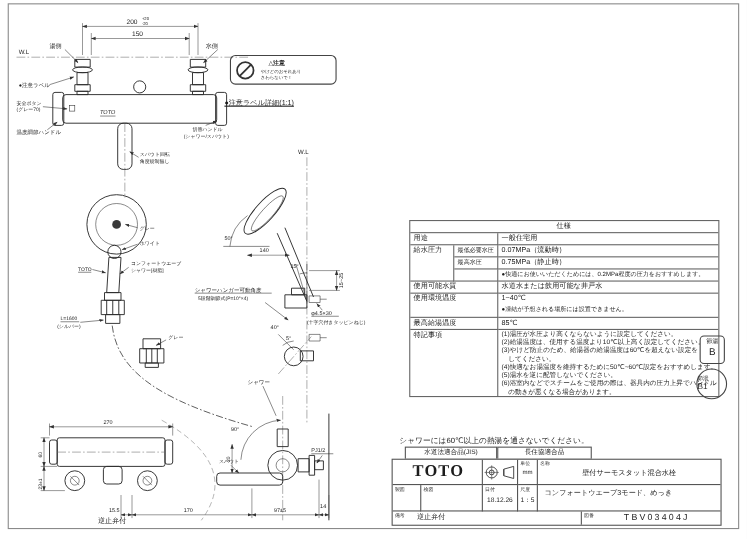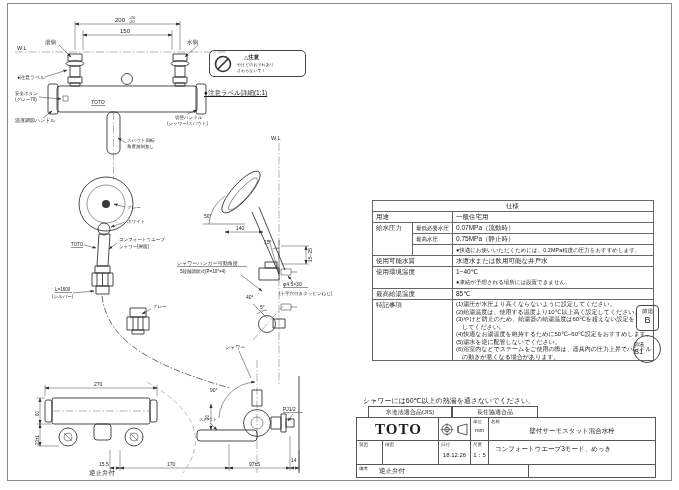--- a/index.html
+++ b/index.html
@@ -400,14 +400,18 @@
     <div class="cell" style="left:114px;top:23px;width:18px;height:24px;text-align:center;padding:0">
       <div class="lbl">尺度</div>
       <div style="font-size:6px;margin-top:10px;line-height:8px">1：5</div>
     </div>
     <div class="cell nr" style="left:132px;top:23px;width:166px;height:24px;padding:4px 3px 0 6px;white-space:normal;font-size:6.5px;line-height:8px">コンフォートウエーブ3モード、めっき</div>
 
     <div class="cell nb" style="left:0;top:47px;width:172px;height:12px;padding:0">
       <div class="lbl">備考</div>
       <div style="font-size:6.5px;margin-left:22px;line-height:12px">逆止弁付</div>
     </div>
+    <div class="cell nr nb" style="left:172px;top:47px;width:126px;height:12px;padding:0;text-align:center">
+      <div class="lbl">図番</div>
+      <div style="font-size:8px;letter-spacing:2px;line-height:12px;margin-left:10px">TBV03404J</div>
+    </div>
   </div>
 </div>
 
 </body></html>

